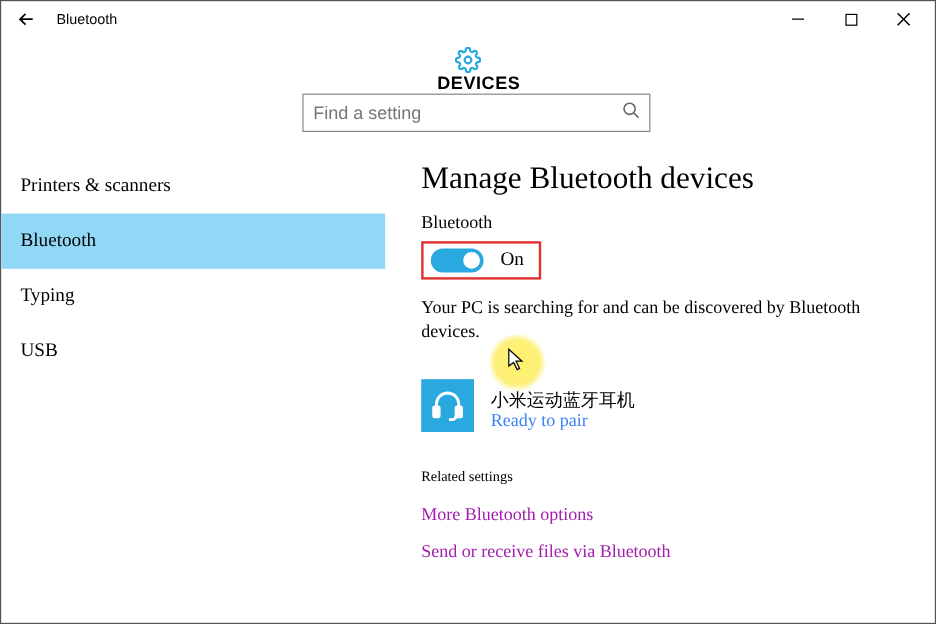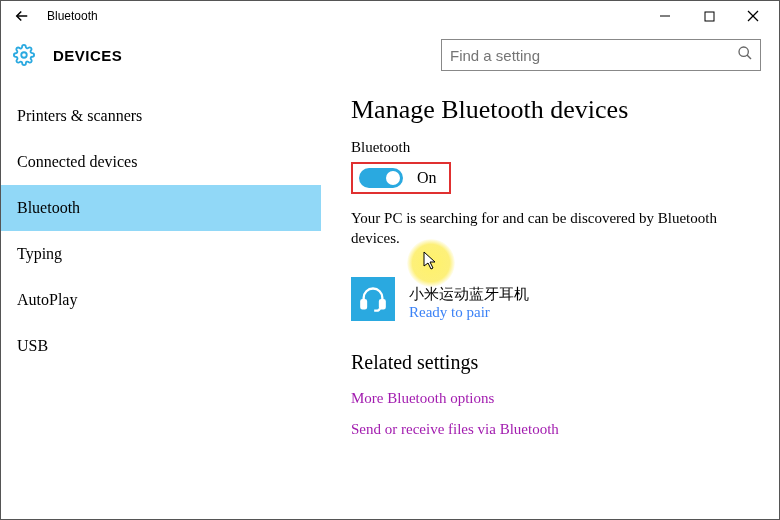--- a/index.html
+++ b/index.html
@@ -29,32 +29,33 @@
   .titlebar-spacer { flex: 1; }
   .win-btn {
     width: 44px; height: 30px;
     display: flex; align-items: center; justify-content: center;
     font-size: 12px;
     font-family: "Segoe MDL2 Assets", sans-serif;
   }
   .header-row {
     display: flex; align-items: center;
     padding: 8px 12px 16px 12px;
+    flex-direction: column;
   }
   .gear {
     width: 22px; height: 22px;
     display: flex; align-items: center; justify-content: center;
   }
   .section-title {
     font-weight: 600; margin-left: 18px; letter-spacing: .5px;
   }
   .header-spacer { flex: 1; }
   .search-wrap {
     position: relative;
-    width: 320px;
+    width: 290px;
     margin-right: 6px;
     margin-left: 20px;
   }
   .search-input {
     width: 100%;
     border: 1px solid #888;
     height: 32px;
     padding: 0 28px 0 8px;
     font-size: 15px;
     outline: none;
@@ -135,21 +136,21 @@
     margin-bottom:30px;
   }
   .device-icon {
     width:44px; height:44px;
     background:#2aa9e0;
     display:flex; align-items:center; justify-content:center;
     margin-right:14px;
   }
   .device-name { font-size:15px; }
   .device-status { font-size:15px; color:#3b82f6; }
-  .related-heading { font-size:20px; font-weight:400; margin-bottom:16px; }
+  .related-heading { font-size:12px; font-weight:400; margin-bottom:16px; }
   .link { color:#a21caf; font-size:15px; margin-bottom:14px; cursor:default; }
 </style>
 </head>
 <body>
 
 <div class="titlebar">
   <div class="back-btn">
     <svg width="18" height="18" viewBox="0 0 24 24" fill="none" stroke="#000" stroke-width="2">
         <path d="M19 12H5"></path>
         <path d="M11 6l-6 6 6 6"></path>
@@ -191,24 +192,22 @@
           <circle cx="10" cy="10" r="7"></circle>
           <line x1="21" y1="21" x2="15" y2="15"></line>
         </svg>
     </div>
   </div>
 </div>
 
 <div class="body">
   <div class="sidebar">
     <div class="sidebar-item">Printers &amp; scanners</div>
-    <div class="sidebar-item">Connected devices</div>
     <div class="sidebar-item active">Bluetooth</div>
     <div class="sidebar-item">Typing</div>
-    <div class="sidebar-item">AutoPlay</div>
     <div class="sidebar-item">USB</div>
   </div>
 
   <div class="content">
     <h1>Manage Bluetooth devices</h1>
     <div class="sub-label">Bluetooth</div>
     <div class="toggle-row">
       <div class="toggle"></div>
       <div class="status-text">On</div>
     </div>

